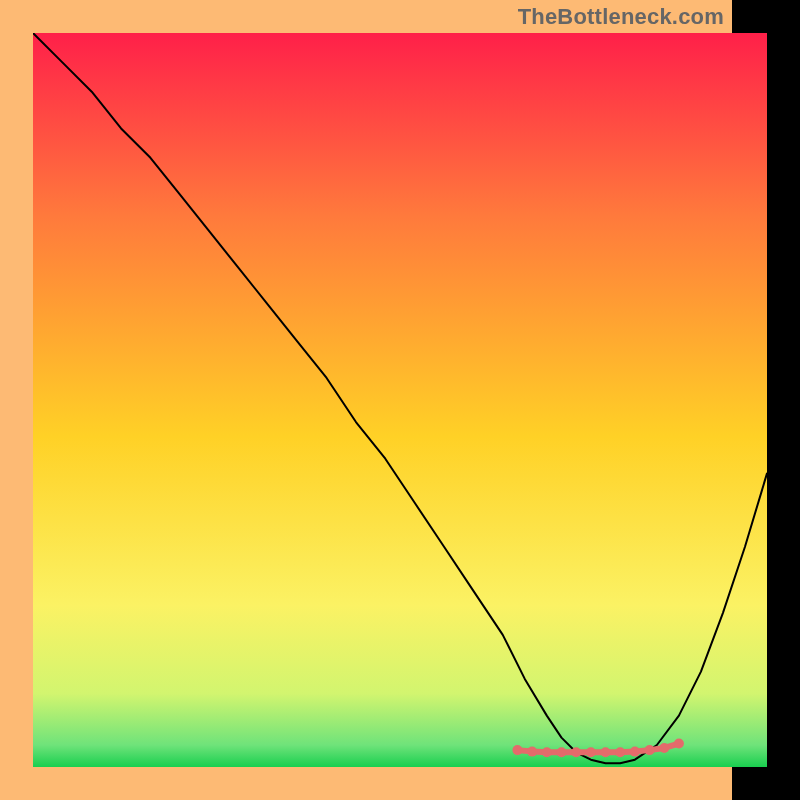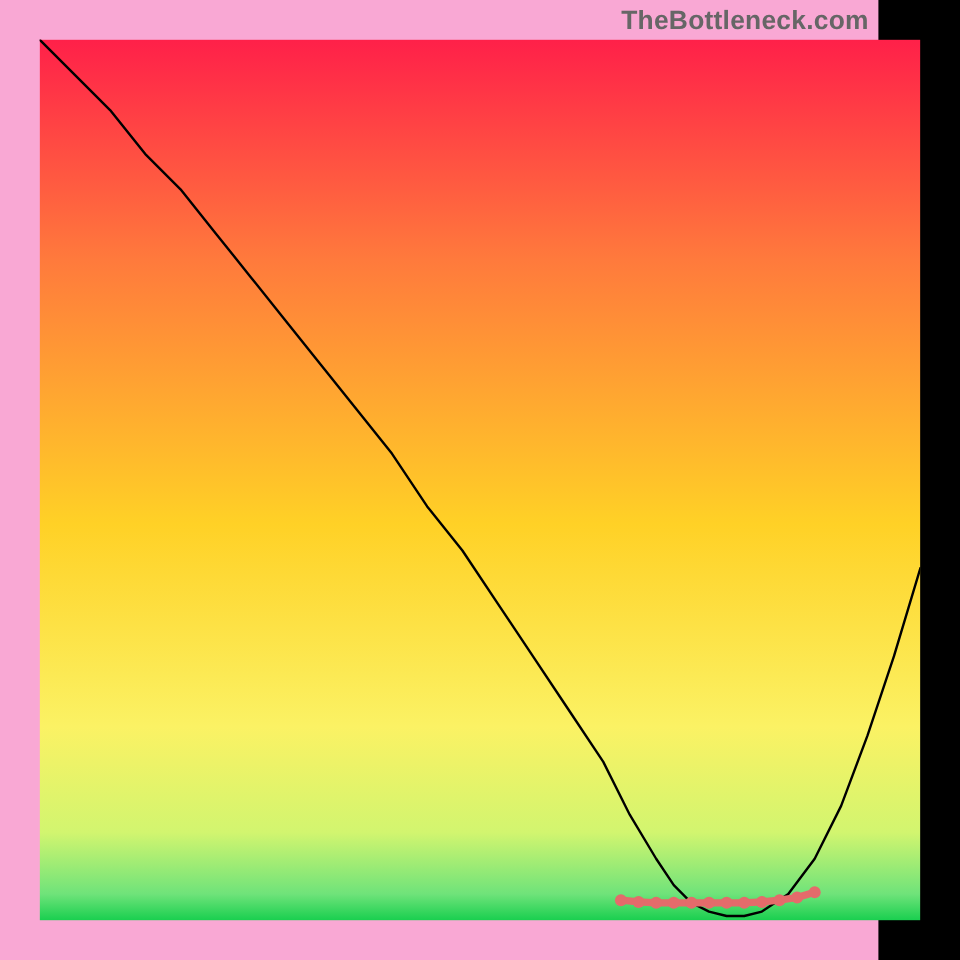--- a/index.html
+++ b/index.html
@@ -1,21 +1,21 @@
 <!DOCTYPE html>
 <html><head>
 <meta charset="utf-8">
 <style>
   * { margin: 0; padding: 0; box-sizing: border-box; }
   html, body { width: 800px; height: 800px; overflow: hidden; background: #000; }
   .frame {
     position: relative;
     width: 732px;
     height: 800px;
-    background: #f9a8d4;
+    background: #fdba74;
   }
   .watermark {
     position: absolute;
     top: 4px;
     right: 8px;
     font-family: Arial, Helvetica, sans-serif;
     font-size: 22px;
     font-weight: 600;
     color: #666;
     letter-spacing: 0.2px;

